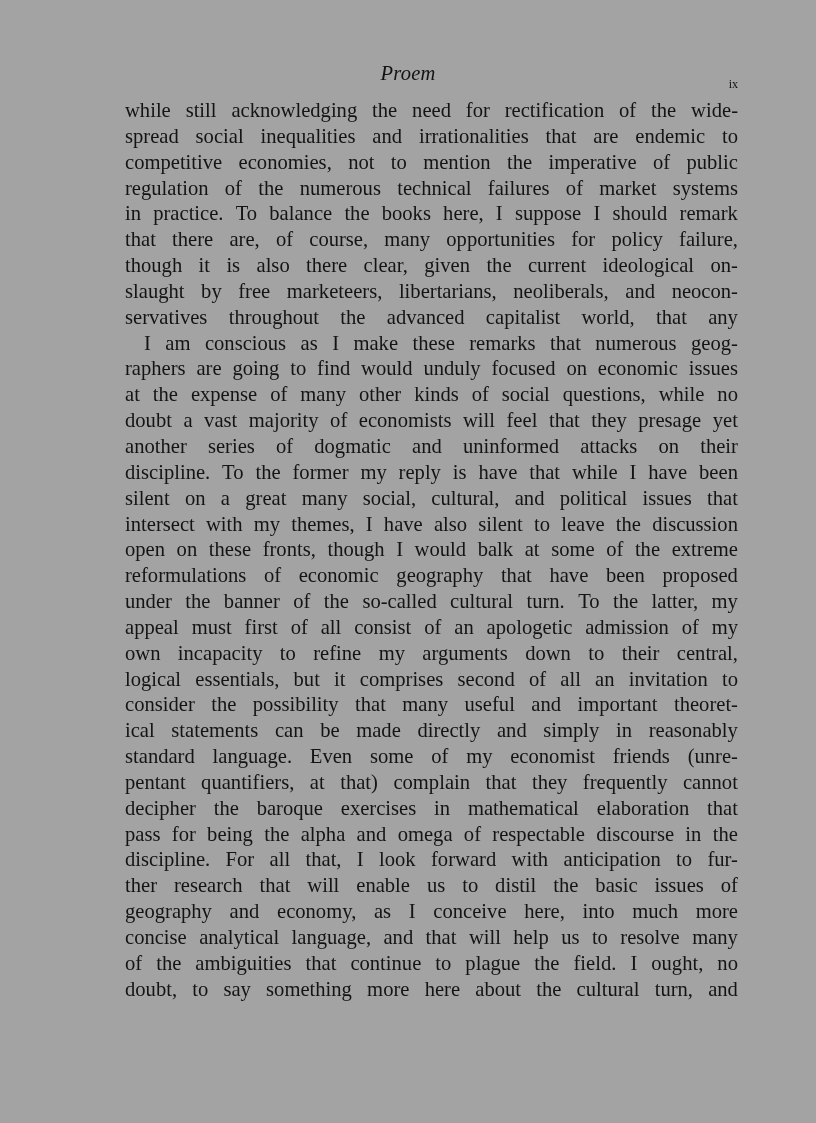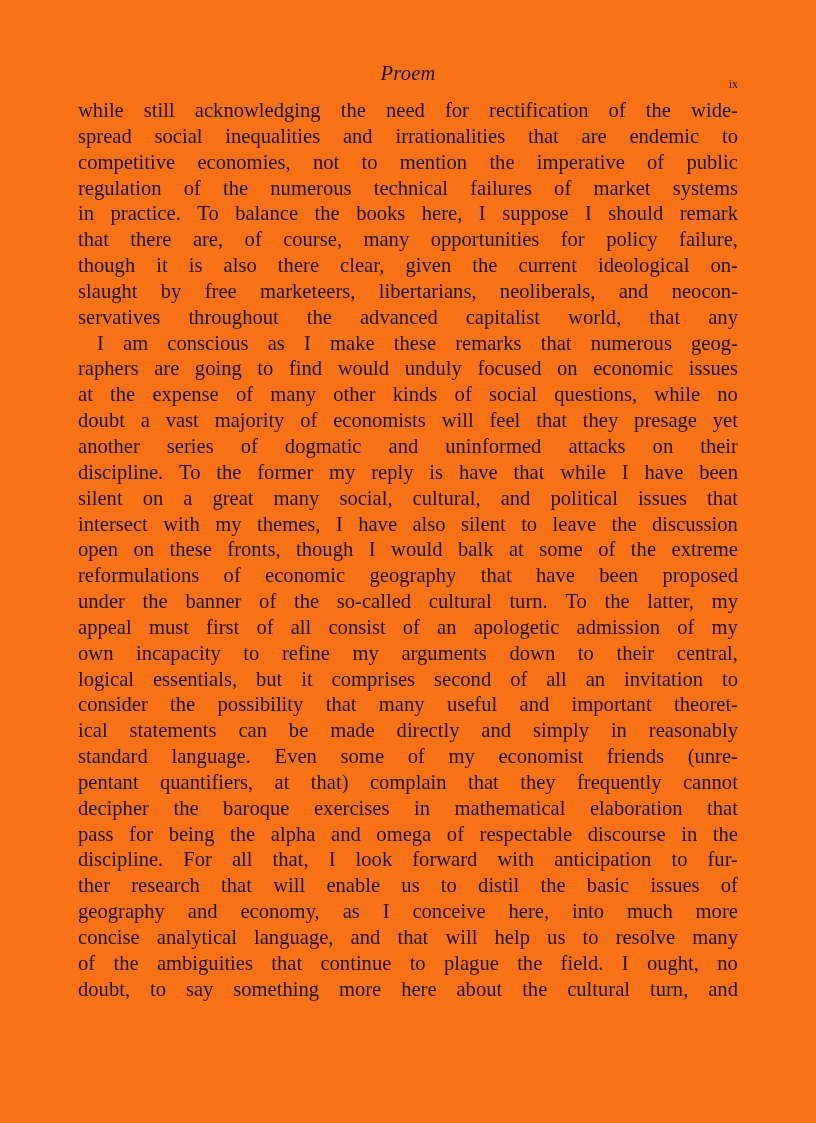--- a/index.html
+++ b/index.html
@@ -5,21 +5,21 @@
 <style>
   html, body {
     margin: 0;
     padding: 0;
     background: #ffffff;
   }
   .page {
     position: relative;
     width: 816px;
     height: 1123px;
-    background: #f97316;
+    background: #a3a3a3;
     overflow: hidden;
     font-family: "Liberation Serif", "DejaVu Serif", serif;
     color: #141414;
     -webkit-font-smoothing: antialiased;
   }
 
   
   .running-head {
     position: absolute;
     left: 78px;
@@ -56,20 +56,21 @@
   }
 
   
   .line {
     display: flex;
     height: 25.85px;
     line-height: 25.85px;
     font-size: 20.6px;
     white-space: pre;
     color: #141414;
+    margin-left: 47px;
   }
   
   .line.just {
     justify-content: space-between;
   }
   
   .line.flush {
     justify-content: flex-start;
   }
   

